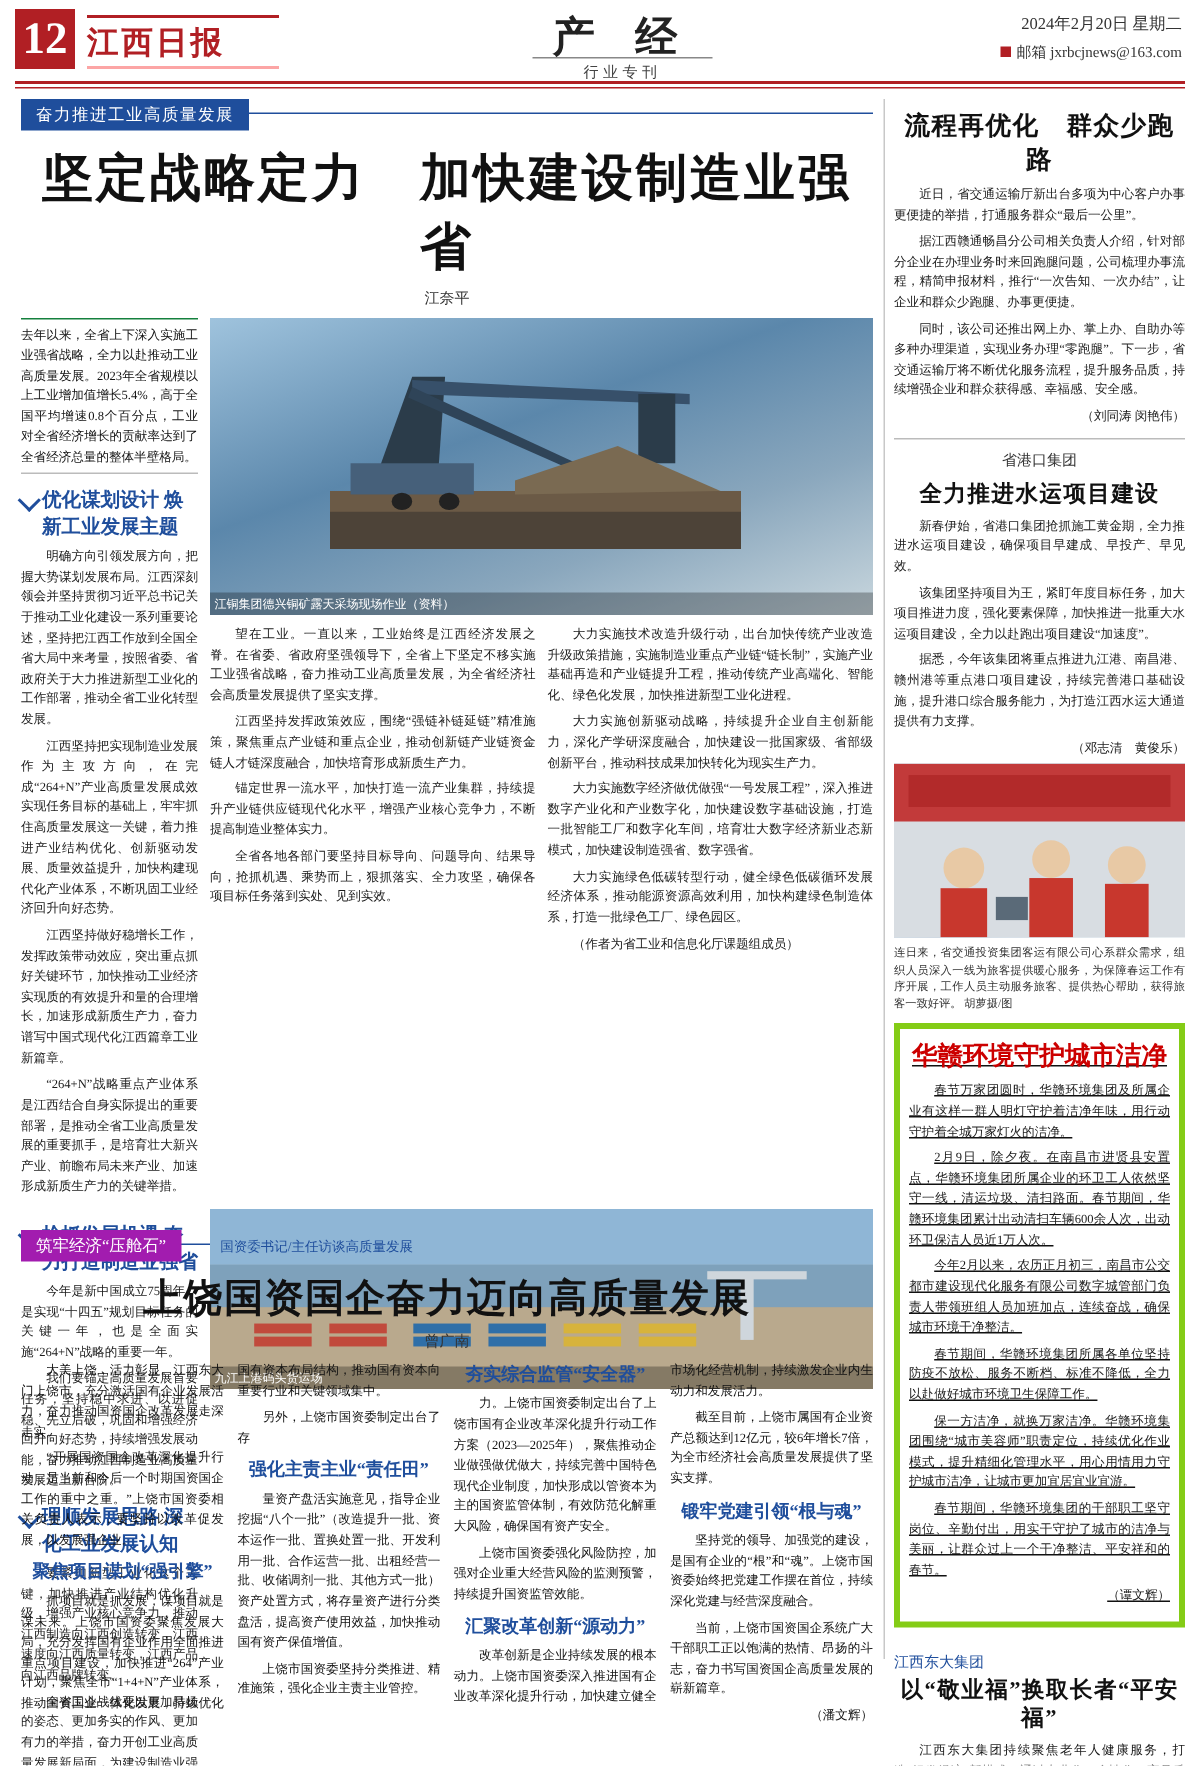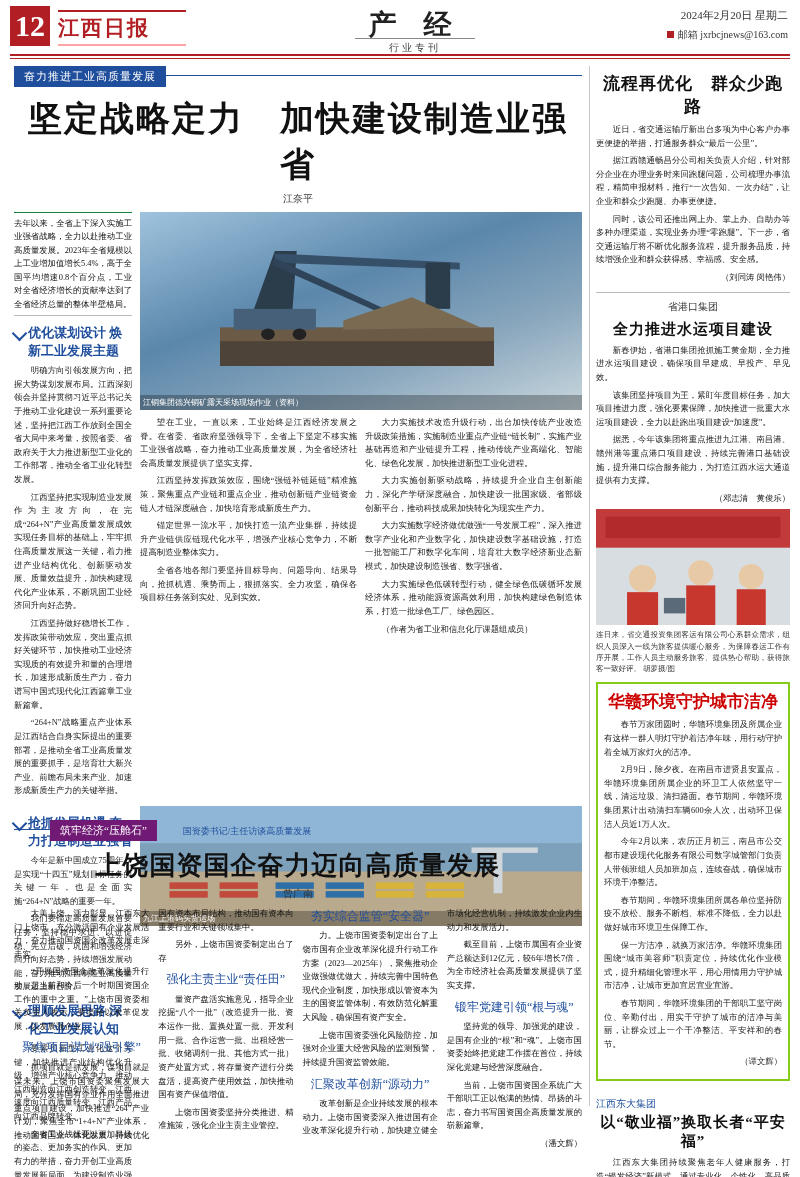--- a/index.html
+++ b/index.html
@@ -89,41 +89,41 @@
   }
 
   .body-col{font-size:8.4px;line-height:1.62;text-align:justify;color:#1a1a1a;}
   .body-col p{margin:0 0 4px 0;text-indent:2em;}
 
   .r-head{font-size:17px;font-weight:bold;text-align:center;margin:6px 0 5px 0;letter-spacing:1px;}
   .r-head-sm{font-size:15px;font-weight:bold;text-align:center;margin:6px 0 5px 0;letter-spacing:1px;}
   .hr-thin{height:1px;background:#bbb;margin:7px 0;}
 
   .redbox{
-    border:2px solid #84cc16;padding:6px;margin-top:8px;
+    border:4px solid #84cc16;padding:6px;margin-top:8px;text-decoration:underline;
   }
   .redbox .t{font-size:17px;font-weight:bold;color:#c00;text-align:center;margin-bottom:5px;}
 
   .rphoto{
     height:116px;background:linear-gradient(140deg,#cfd9e2,#9fb3c6 50%,#dde5ea);
     position:relative;overflow:hidden;margin-bottom:4px;
   }
 
   
   .feature{position:absolute;left:14px;top:820px;width:568px;}
   .feature .hl{
     font-size:26px;font-weight:bold;text-align:center;letter-spacing:1px;margin:8px 0 4px;
   }
   .ftag{
-    display:inline-block;background:#701a75;color:#fff;font-size:11px;padding:3px 10px;margin-left:36px;
+    display:inline-block;background:#a21caf;color:#fff;font-size:11px;padding:3px 10px;
   }
   .ftag-note{font-size:9px;color:#1f4e9c;margin-left:22px;}
   .cols4{column-count:4;column-gap:9px;font-size:8.4px;line-height:1.62;text-align:justify;}
   .cols4 p{margin:0 0 4px;text-indent:2em;}
-  .mini-head{font-size:12px;font-weight:normal;color:#1f4e9c;text-align:center;margin:5px 0 3px;}
+  .mini-head{font-size:12px;font-weight:bold;color:#1f4e9c;text-align:center;margin:5px 0 3px;}
 </style>
 </head>
 <body>
 
 <div class="page">
 
   <div class="masthead">
     <div class="pagenum">12</div>
     <div class="paper-name">江西日报</div>
     <div class="section-title">产 经</div>

